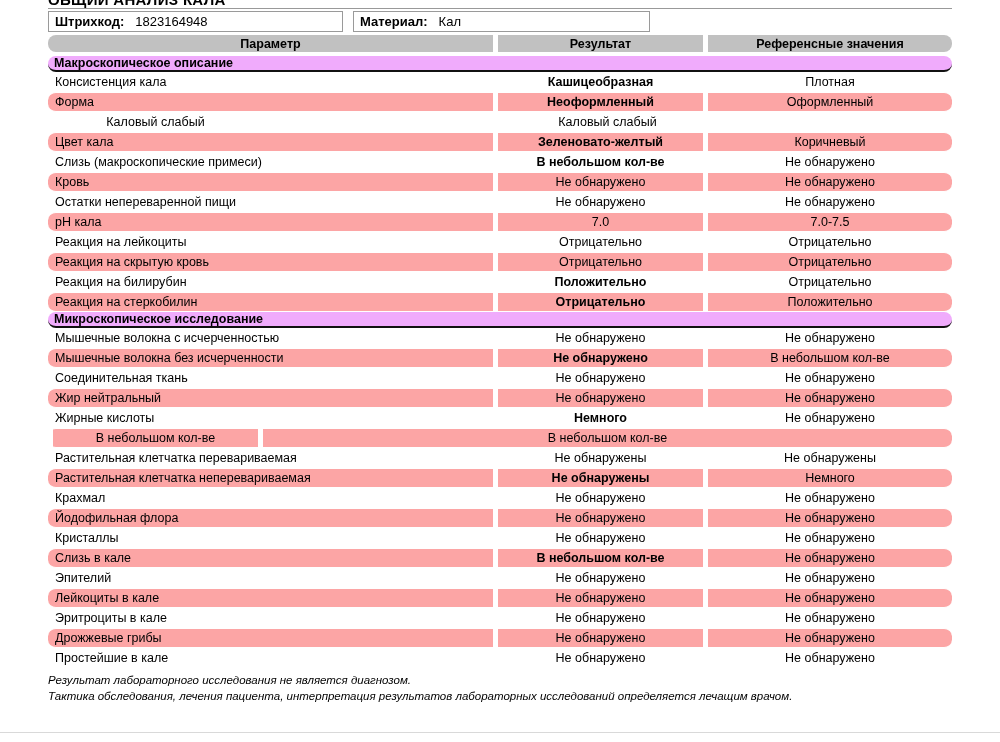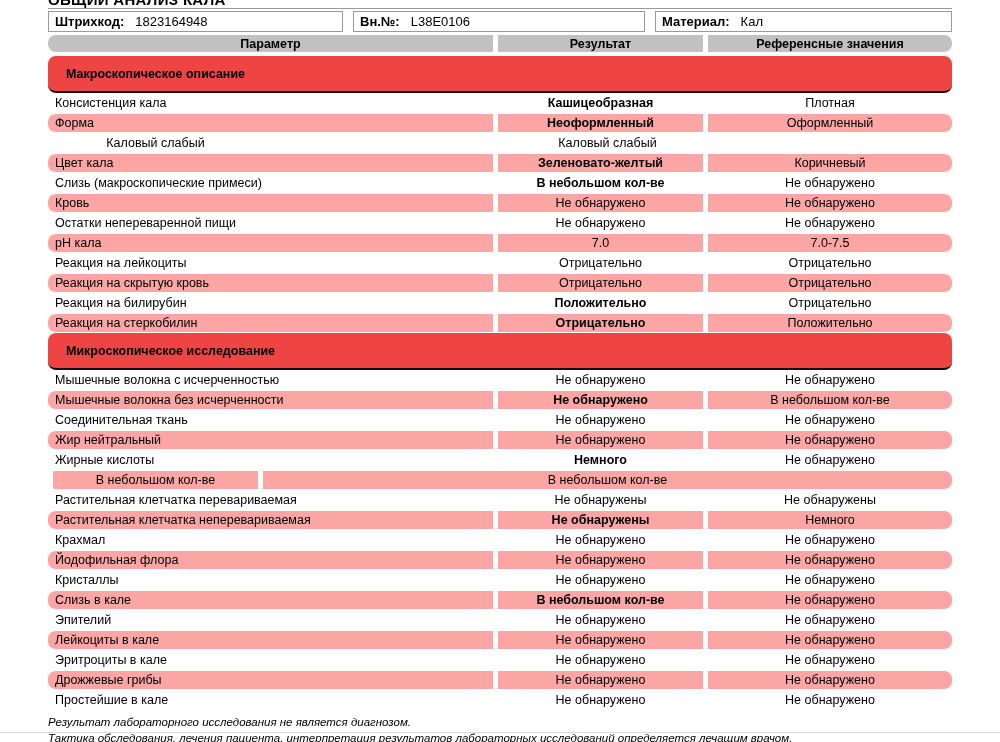--- a/index.html
+++ b/index.html
@@ -19,21 +19,21 @@
   .info-box .lbl { font-weight:bold; }
   .info-box .val { margin-left:11px; }
   .box-barcode { width:295px; }
   .box-vn { width:292px; }
   .box-material { width:297px; }
 
   
   .table { margin-top:3px; }
   .row { display:flex; align-items:center; font-size:12.5px;border-radius:8px; }
   .header-row { height:17px; background:#c1c1c1; font-weight:bold; margin-bottom:4px; }
-  .section-row { height:37px; background:#ef4444; font-weight:bold; padding-left:18px;
+  .section-row { height:16px; background:#f0abfc; font-weight:bold; padding-left:6px;
                  border-bottom:2px solid #111; }
   .data-row { height:20px; }
   .data-row.striped { background:#fca5a5; border-top:1px solid #fff; border-bottom:1px solid #fff; }
   .cell { overflow:hidden; white-space:nowrap; height:100%; display:flex; align-items:center; }
   .c1 { width:445px; padding-left:7px; justify-content:flex-start; }
   .c2 { width:210px; justify-content:center; border-left:5px solid #fff; }
   .c3 { flex:1; justify-content:center; border-left:5px solid #fff; }
   .header-row .c2, .header-row .c3 { border-left:5px solid #fff; }
   .bold { font-weight:bold; }
 
@@ -48,24 +48,20 @@
 
   <div class="title-clip">
     <div class="title-text">ОБЩИЙ АНАЛИЗ КАЛА</div>
   </div>
 
   <div class="info-row">
     <div class="info-box box-barcode">
       <span class="lbl">Штрихкод:</span>
       <span class="val">1823164948</span>
     </div>
-    <div class="info-box box-vn">
-      <span class="lbl">Вн.№:</span>
-      <span class="val">L38E0106</span>
-    </div>
     <div class="info-box box-material">
       <span class="lbl">Материал:</span>
       <span class="val">Кал</span>
     </div>
   </div>
 
   <div class="table">
     <div class="row header-row">
       <div class="cell c1" style="justify-content:center; padding-left:0;">Параметр</div>
       <div class="cell c2">Результат</div>

